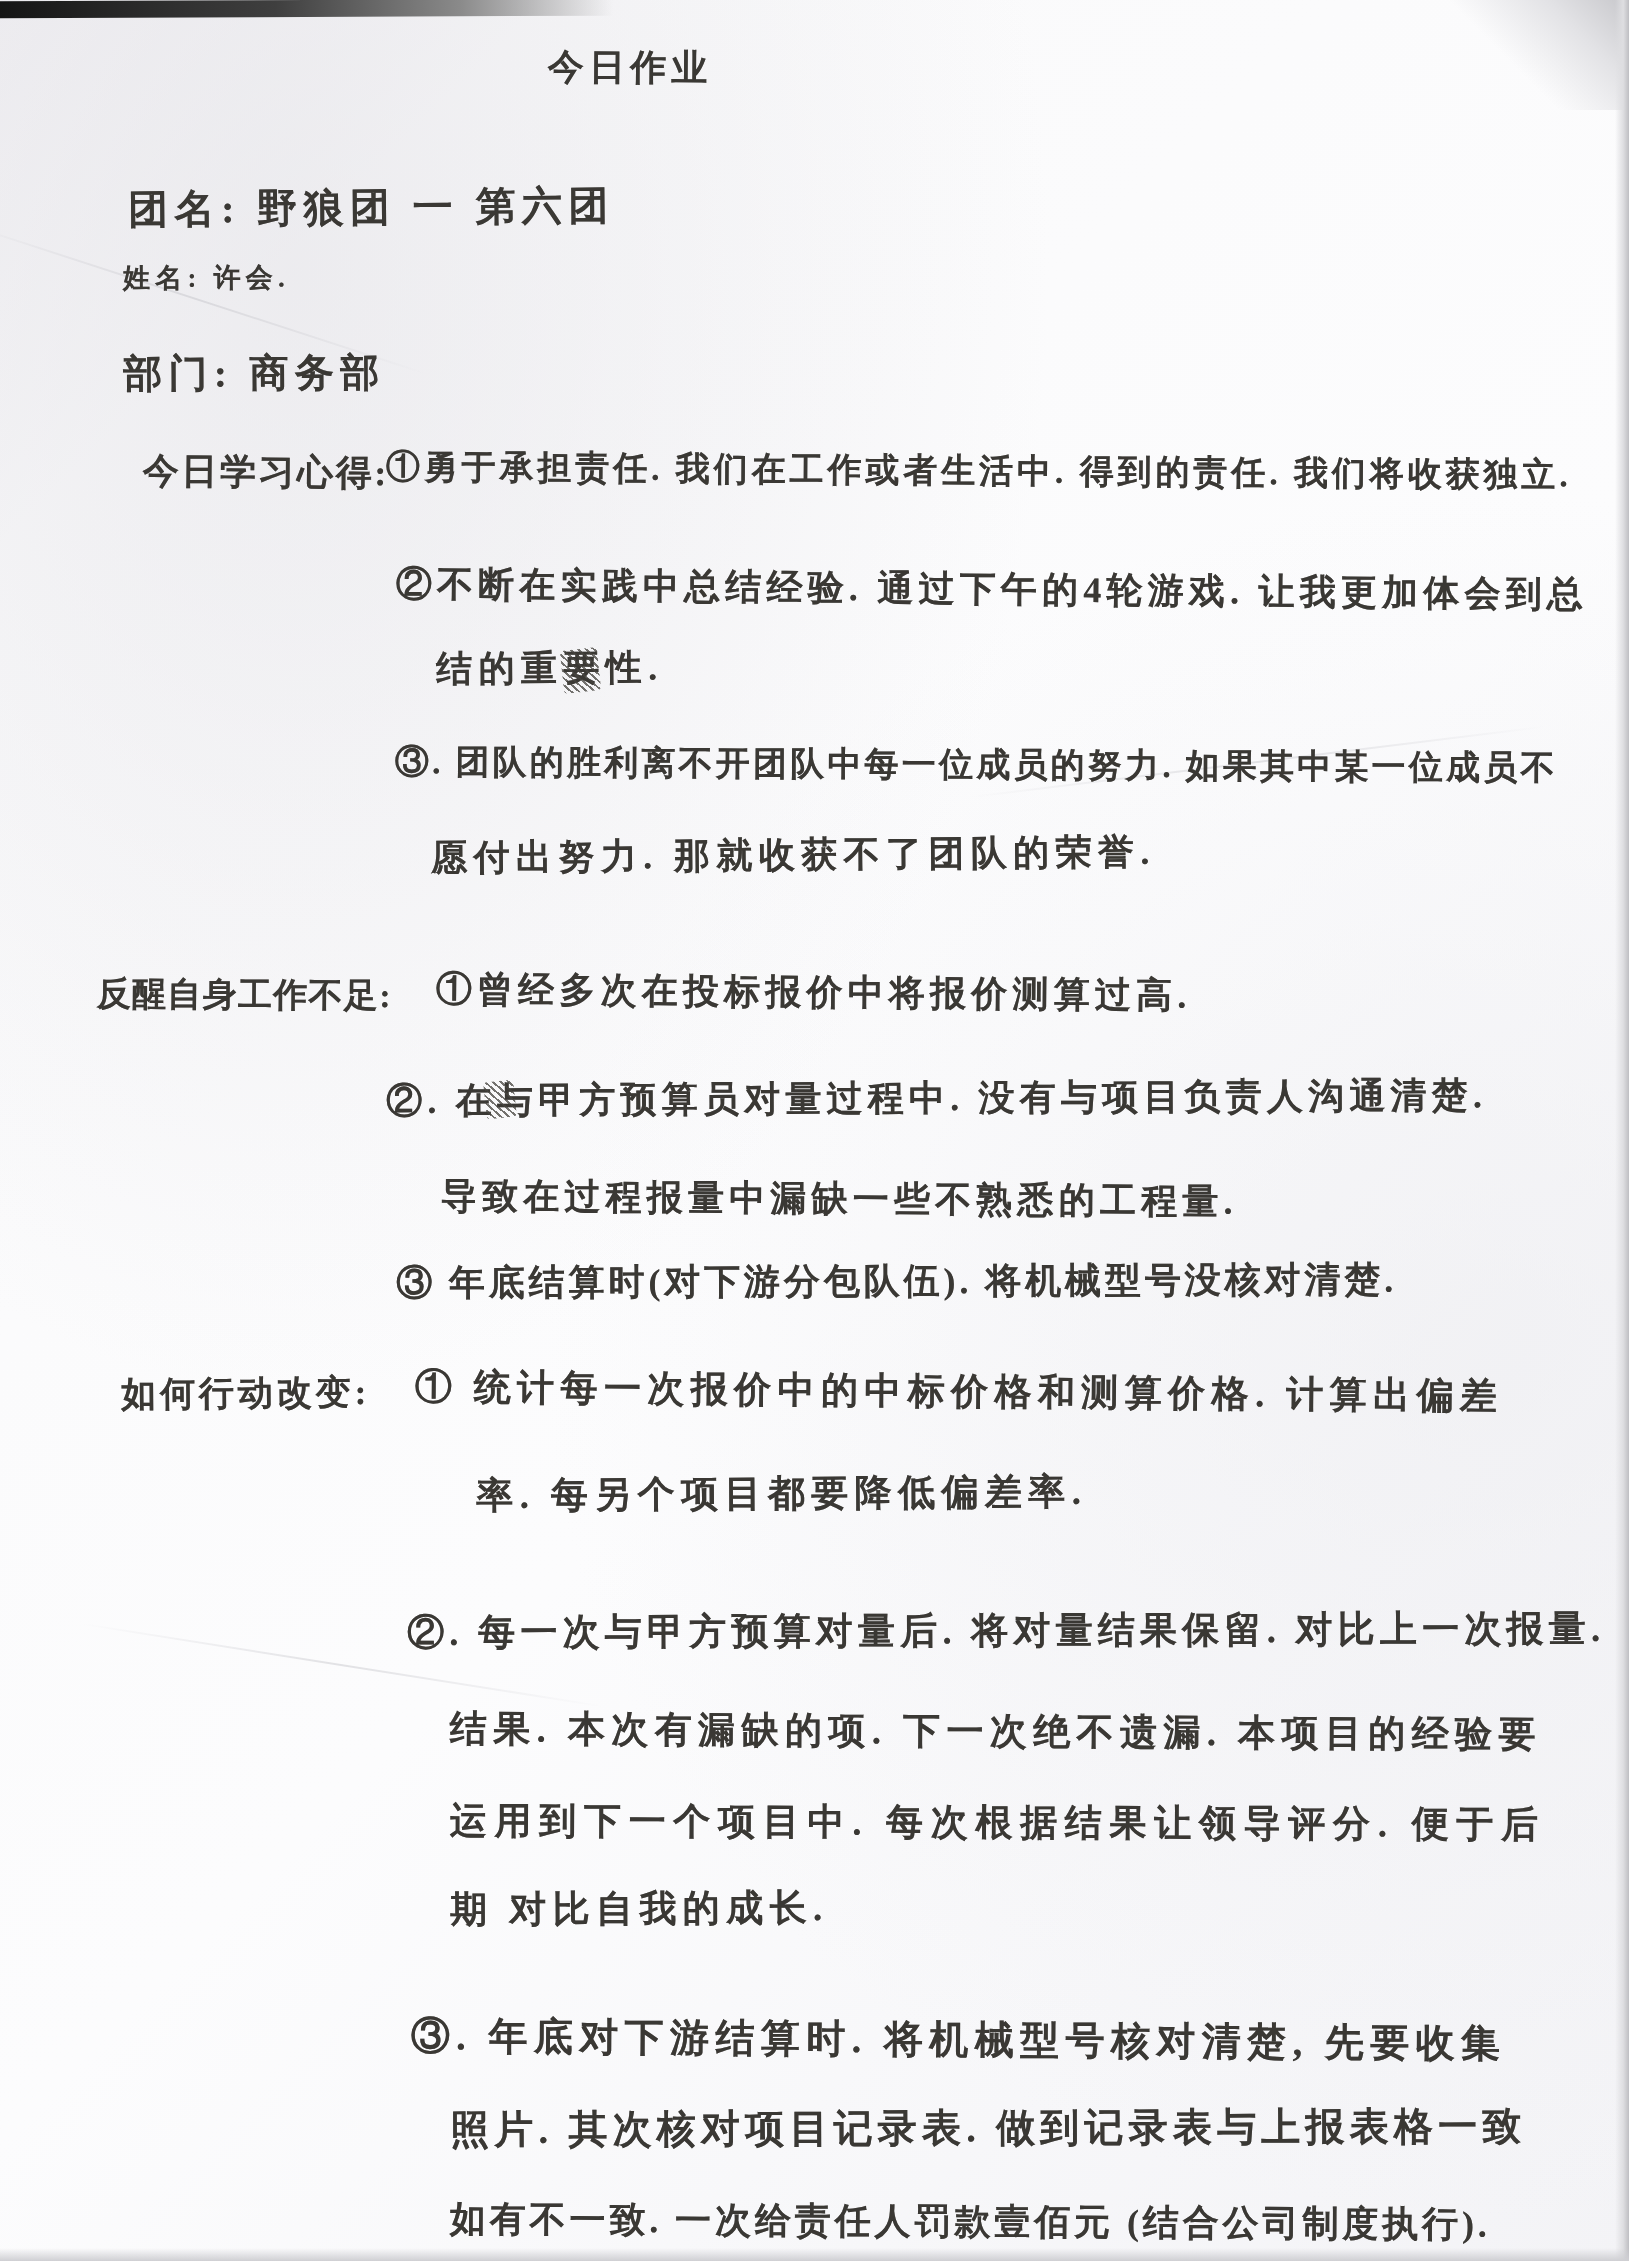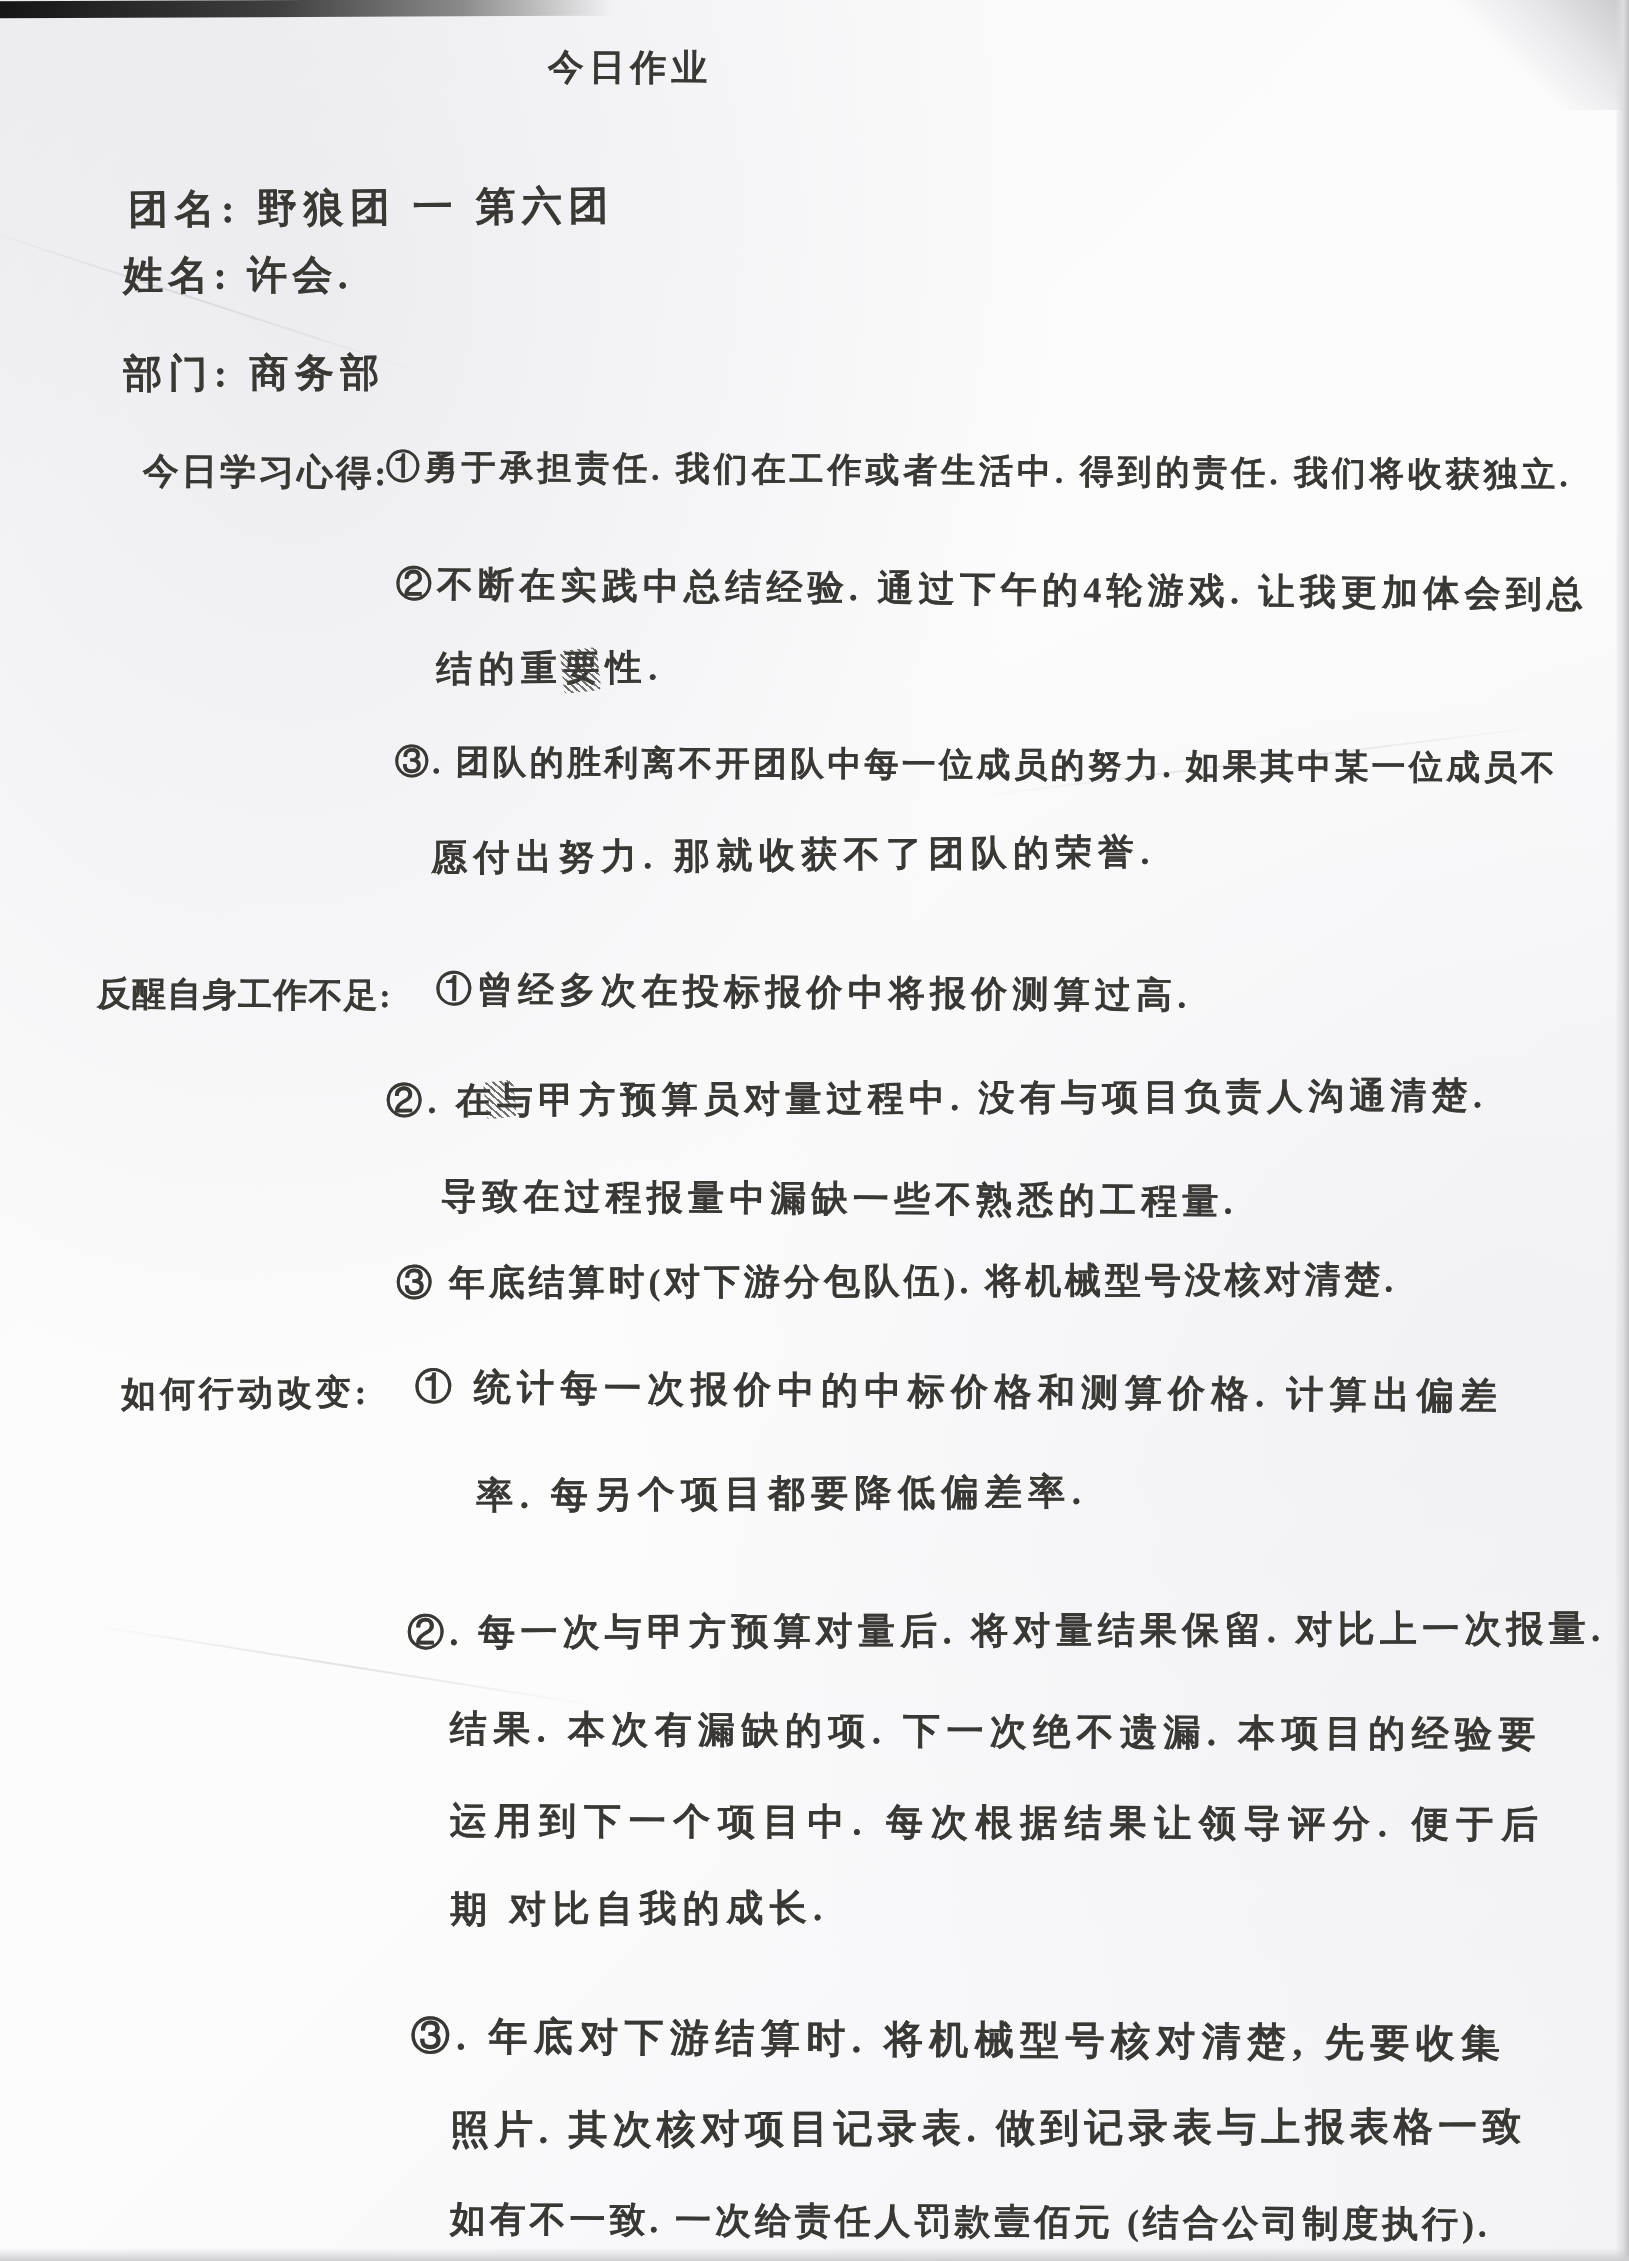--- a/index.html
+++ b/index.html
@@ -44,21 +44,21 @@
   <div class="corner-tr"></div>
   <div class="edge-right"></div>
   <div class="edge-bottom"></div>
   <div class="crease" style="left:-52px;top:297px;width:490px;height:1.9px;transform:rotate(18deg);"></div>
   <div class="crease" style="left:967px;top:761px;width:580px;height:1.9px;transform:rotate(-7deg);"></div>
   <div class="crease" style="left:77px;top:1664px;width:529px;height:1.9px;transform:rotate(9deg);"></div>
 
   <div class="hw" style="left:548px;top:43px;font-size:36px;letter-spacing:5.2px;transform:rotate(.4deg);">今日作业</div>
 
   <div class="hw" style="left:128px;top:182px;font-size:40px;letter-spacing:6.4px;transform:rotate(-.5deg);">团名: 野狼团 一 第六团</div>
-  <div class="hw" style="left:123px;top:248px;font-size:40px;letter-spacing:5.2px;transform:rotate(-.2deg);">姓名: 许会.</div>
+  <div class="hw" style="left:123px;top:260px;font-size:27px;letter-spacing:5.2px;transform:rotate(-.2deg);">姓名: 许会.</div>
   <div class="hw" style="left:123px;top:347px;font-size:39px;letter-spacing:6.4px;transform:rotate(-.3deg);">部门: 商务部</div>
 
   <div class="hw" style="left:143px;top:447px;font-size:36px;letter-spacing:2.6px;transform:rotate(.5deg);">今日学习心得:</div>
   <div class="hw" style="left:386px;top:444px;font-size:34px;letter-spacing:3.9px;transform:rotate(.4deg);">①勇于承担责任. 我们在工作或者生活中. 得到的责任. 我们将收获独立.</div>
   <div class="hw" style="left:396px;top:560px;font-size:36px;letter-spacing:5.2px;transform:rotate(.5deg);">②不断在实践中总结经验. 通过下午的4轮游戏. 让我更加体会到总</div>
   <div class="hw" style="left:436px;top:645px;font-size:36px;letter-spacing:6.4px;transform:rotate(-.4deg);">结的重要性.</div>
   <div class="scribble" style="left:562px;top:649px;width:37px;height:43px;"></div>
   <div class="hw" style="left:395px;top:739px;font-size:34px;letter-spacing:3.2px;transform:rotate(.3deg);">③. 团队的胜利离不开团队中每一位成员的努力. 如果其中某一位成员不</div>
   <div class="hw" style="left:431px;top:834px;font-size:36px;letter-spacing:6.4px;transform:rotate(-.5deg);">愿付出努力. 那就收获不了团队的荣誉.</div>
 

